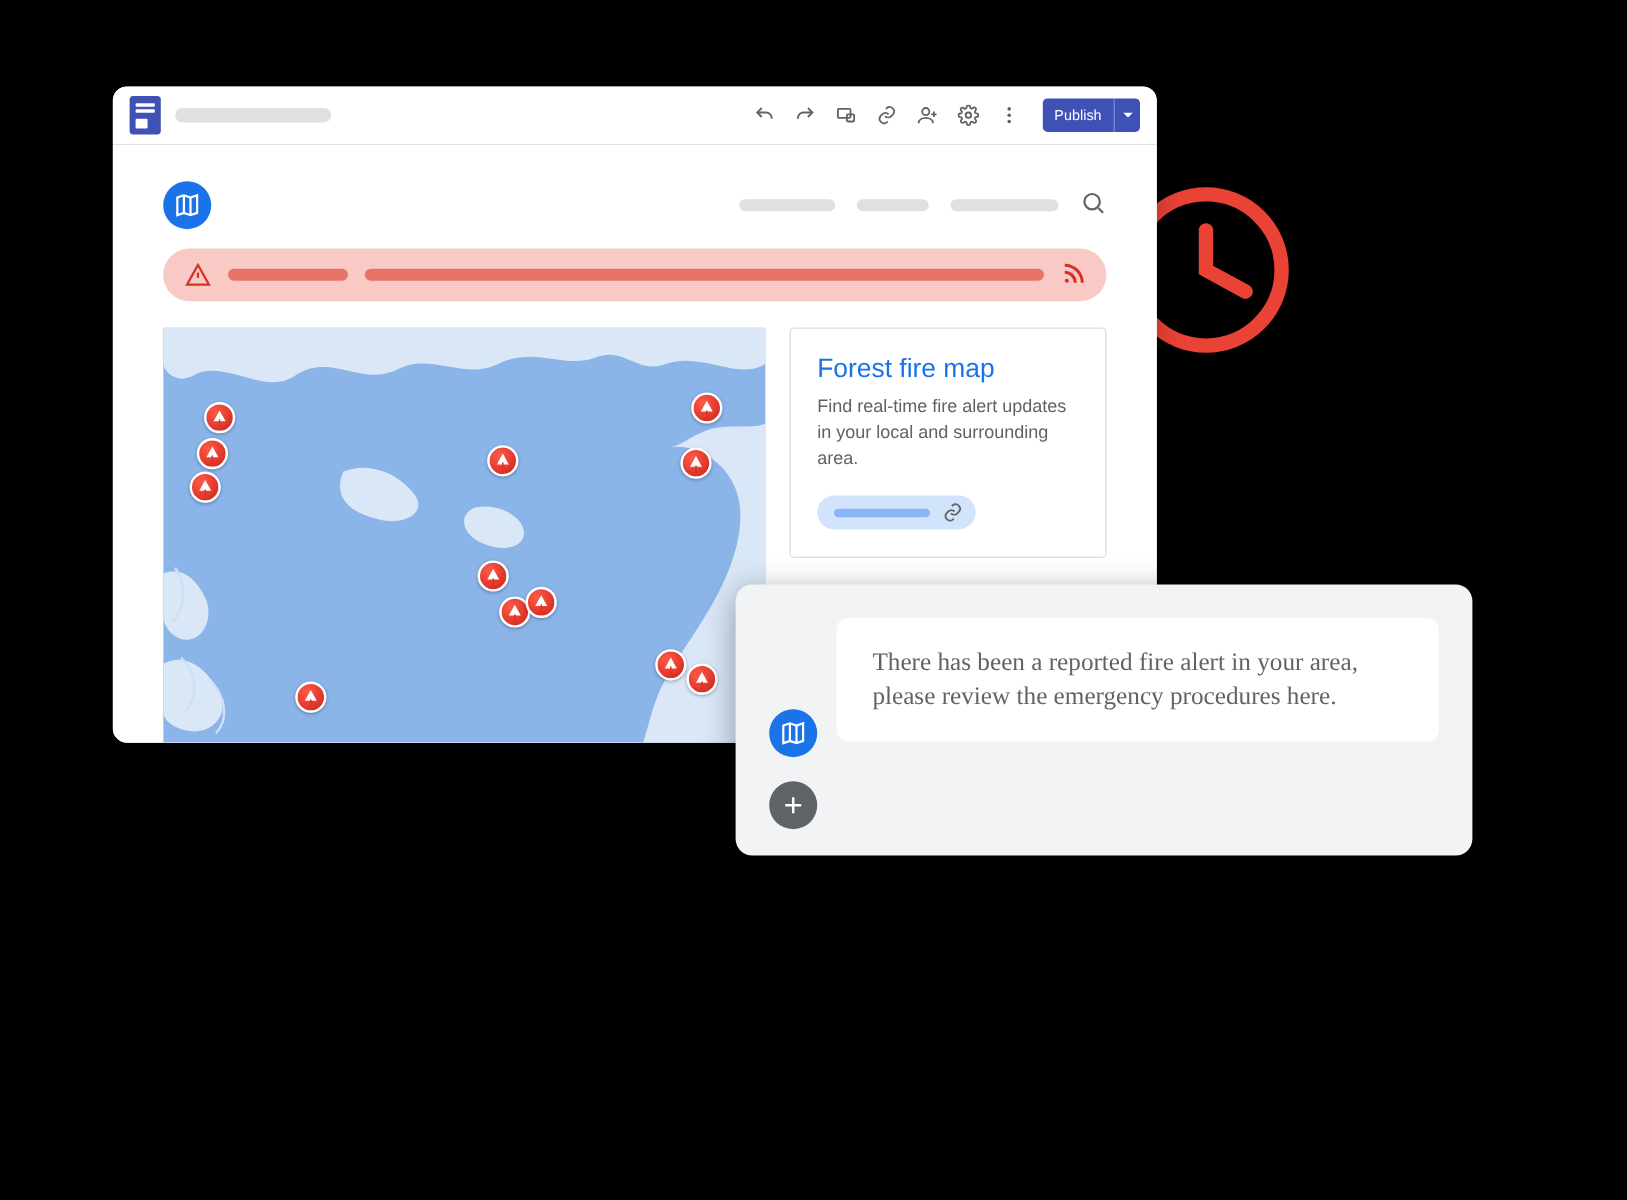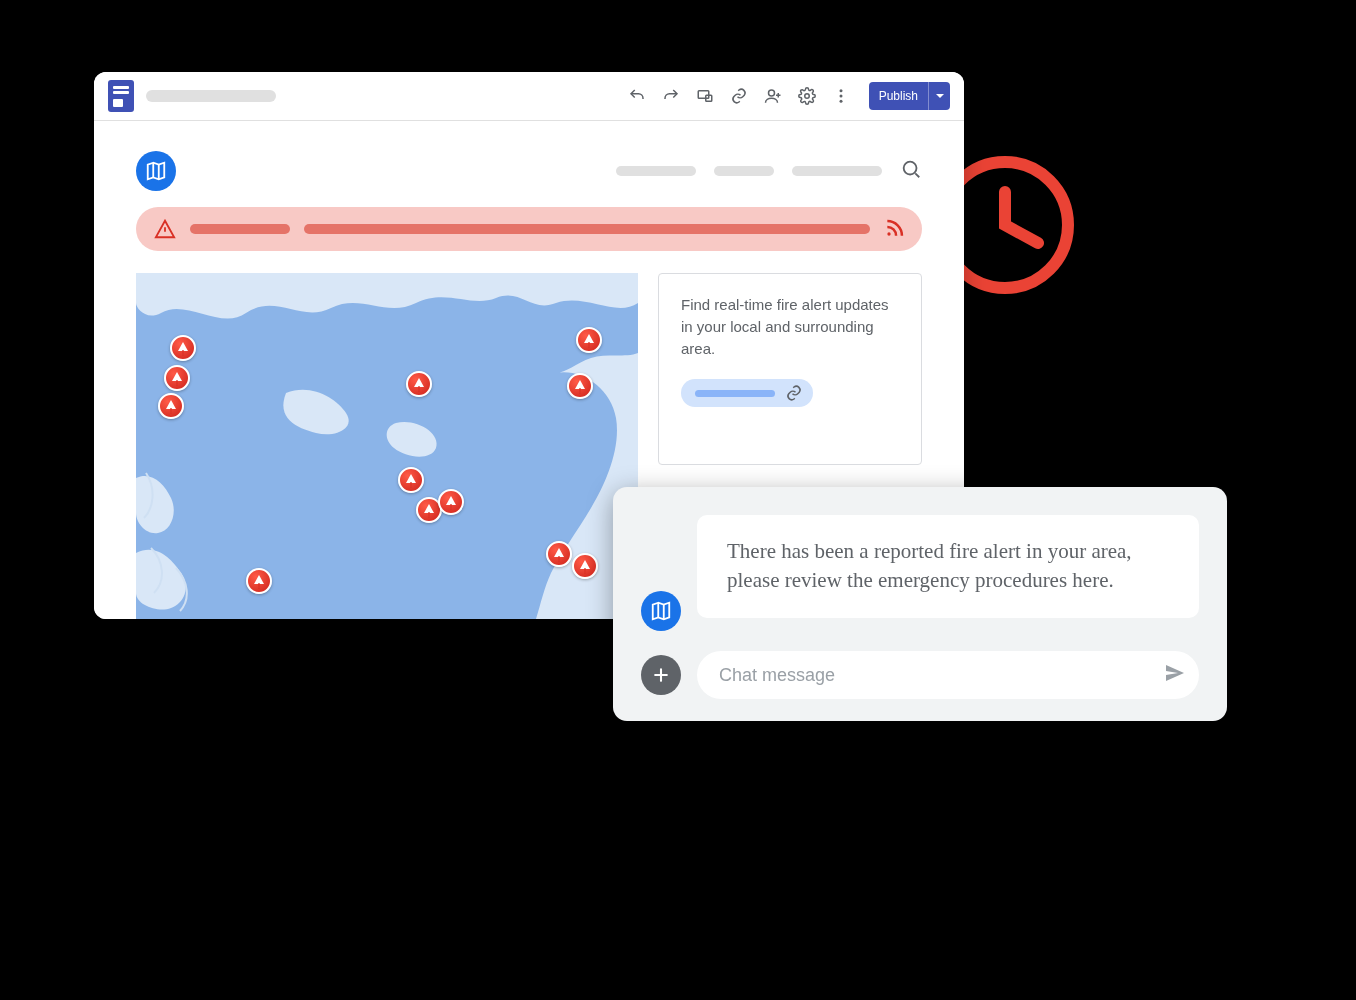--- a/index.html
+++ b/index.html
@@ -344,20 +344,21 @@
             <div class="pin" style="left:431px; top:100px;"></div>
             <div class="pin" style="left:262px; top:194px;"></div>
             <div class="pin" style="left:280px; top:224px;"></div>
             <div class="pin" style="left:302px; top:216px;"></div>
             <div class="pin" style="left:410px; top:268px;"></div>
             <div class="pin" style="left:436px; top:280px;"></div>
             <div class="pin" style="left:110px; top:295px;"></div>
           </div>
 
           <div class="side-card">
+            <div class="card-title">Forest fire map</div>
             <div class="card-desc">Find real-time fire alert updates in your local and surrounding area.</div>
             <div class="link-chip">
               <div class="chip-bar"></div>
               <svg viewBox="0 0 24 24" fill="none" stroke="currentColor" stroke-width="2">
                   <path d="M10 13a5 5 0 007 0l2-2a5 5 0 00-7-7l-1 1"></path>
                   <path d="M14 11a5 5 0 00-7 0l-2 2a5 5 0 007 7l1-1"></path>
                 </svg>
             </div>
           </div>
         </div>
@@ -374,24 +375,16 @@
           </svg>
       </div>
       <div class="chat-bubble">There has been a reported fire alert in your area, please review the emergency procedures here.</div>
     </div>
     <div class="chat-input-row">
       <div class="add-btn">
         <svg viewBox="0 0 24 24" fill="none" stroke="currentColor" stroke-width="2.5" stroke-linecap="round">
             <path d="M12 5v14M5 12h14"></path>
           </svg>
       </div>
-      <div class="chat-input">
-        <input type="text" placeholder="Chat message" style="">
-        <span class="send-btn">
-          <svg viewBox="0 0 24 24" fill="currentColor">
-              <path d="M3 20l18-8L3 4v6l12 2-12 2z"></path>
-            </svg>
-        </span>
-      </div>
     </div>
   </div>
 
 </div>
 
 </body></html>

